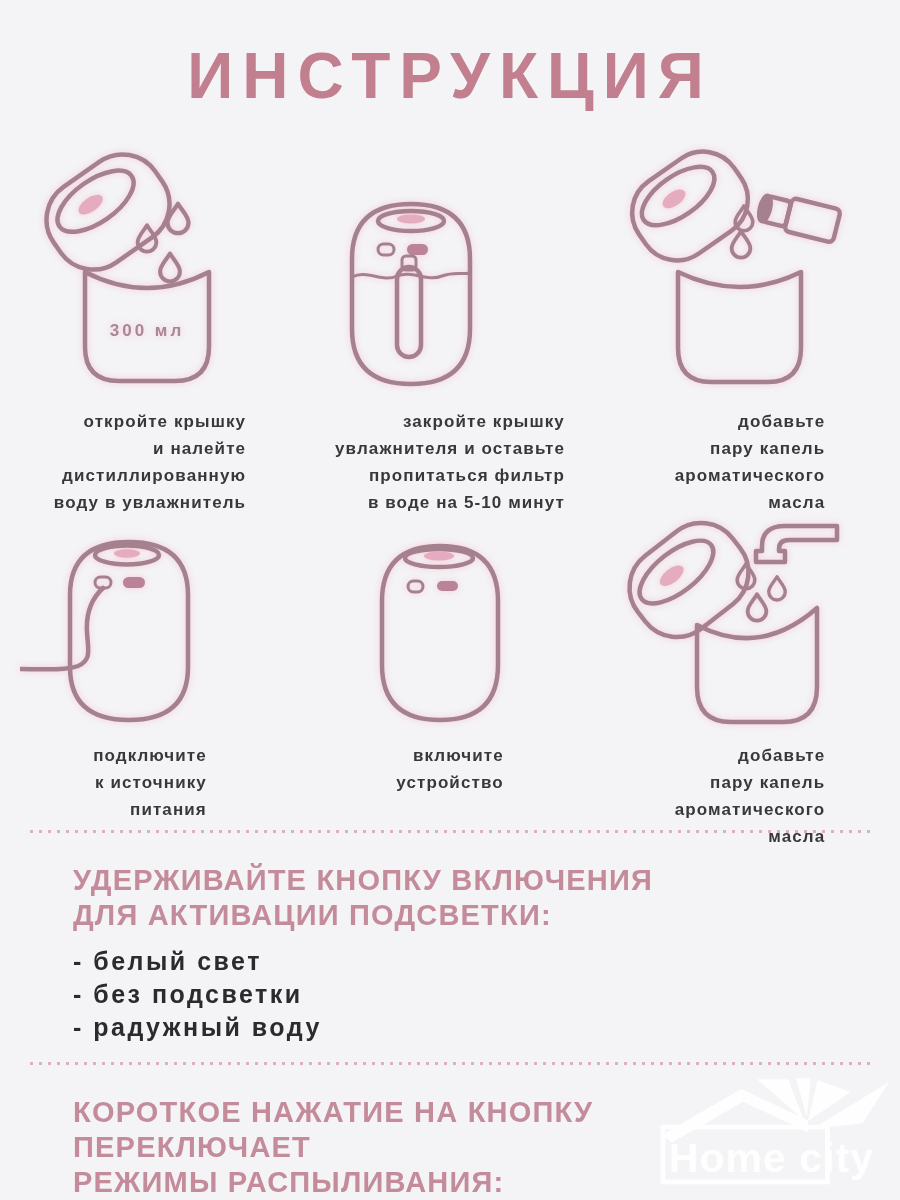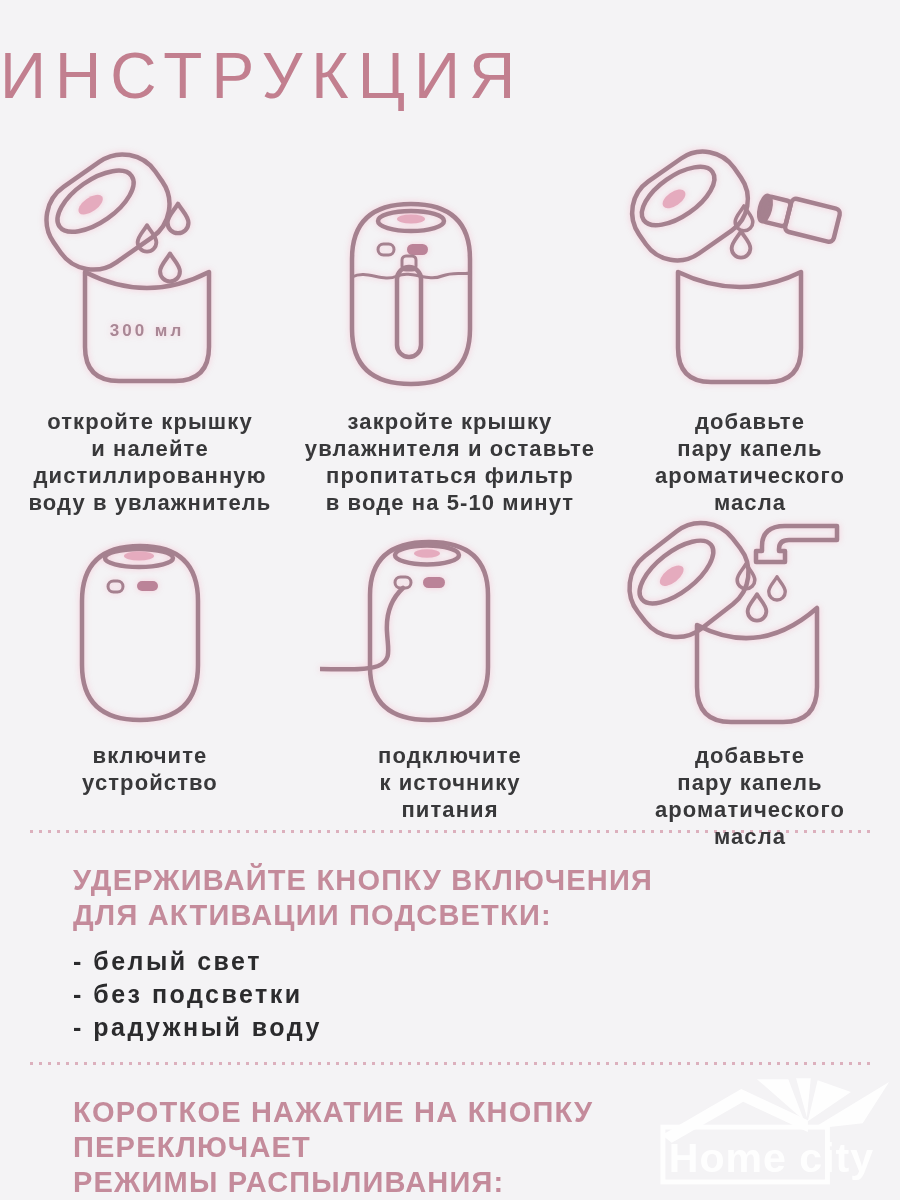--- a/index.html
+++ b/index.html
@@ -6,46 +6,46 @@
   .page{
     position:relative;
     width:900px;height:1200px;
     margin:0 auto;
     background:#f4f3f5;
     font-family:"Liberation Sans", sans-serif;
     overflow:hidden;
   }
   h1.title{
     margin:40px 0 0 0;
-    text-align:left;
+    text-align:center;
     font-size:64px;
-    font-weight:normal;
+    font-weight:bold;
     letter-spacing:9px;
     color:#c27f8f;
     line-height:1.15;
   }
   .steps-grid{
     display:grid;
     grid-template-columns:300px 300px 300px;
     width:747px;
   }
   .steps-grid.row1{margin-top:24px;}
   .steps-grid.row2{margin-top:0px;}
   .step{display:flex;flex-direction:column;align-items:center;}
   .fig{
     display:flex;align-items:flex-end;justify-content:center;
     width:100%;
   }
   .row1 .fig{height:256px;}
   .row2 .fig{height:226px;}
   .caption{
     margin-top:14px;
-    text-align:center;
+    text-align:right;
     white-space:pre-line;
-    font-size:22px;
+    font-size:17px;
     line-height:27px;
     font-weight:bold;
     letter-spacing:1.1px;
     color:#38383a;
   }
   .row1 .caption{height:94px;}
   .row2 .caption{height:82px;}
   .divider{
     height:3px;
     margin:0 30px;
@@ -157,46 +157,46 @@
 пару капель
 ароматического
 масла</div>
     </div>
   </div>
 
   <div class="steps-grid row2">
 
     <div class="step">
       <div class="fig">
-        <svg class="ill" viewBox="0 13 260 192" width="260" height="192">
-          <path class="ln" d="M 62,78 Q 62,23 120,23 Q 178,23 178,78 L 178,142 Q 178,197 120,197 Q 62,197 62,142 Z"></path>
-          <ellipse class="ln" cx="119" cy="35" rx="34" ry="9"></ellipse>
-          <ellipse class="pf" cx="119" cy="33" rx="15" ry="4.5"></ellipse>
-          <rect class="ln2" x="88" y="58" width="15" height="11" rx="5.5"></rect>
-          <rect class="pd" x="117" y="58" width="21" height="10" rx="5"></rect>
-        </svg>
-      </div>
-      <div class="caption">включите
-устройство</div>
-    </div>
-
-    <div class="step">
-      <div class="fig">
         <svg class="ill" viewBox="0 12 260 196" width="260" height="196">
           <path class="ln" d="M 83,68 C 70,80 66,96 67,112 C 68,130 72,140 58,146 C 44,151 18,149 -2,149" stroke-width="5"></path>
           <path class="ln" d="M 50,75 Q 50,22 109,22 Q 168,22 168,75 L 168,147 Q 168,200 109,200 Q 50,200 50,147 Z"></path>
           <ellipse class="ln" cx="107" cy="35" rx="32" ry="9.5"></ellipse>
           <ellipse class="pf" cx="107" cy="33.5" rx="13" ry="4.2"></ellipse>
           <rect class="ln2" x="75" y="57" width="16" height="11" rx="5.5"></rect>
           <rect class="pd" x="103" y="57" width="22" height="11" rx="5.5"></rect>
         </svg>
       </div>
       <div class="caption">подключите
 к источнику
 питания</div>
+    </div>
+
+    <div class="step">
+      <div class="fig">
+        <svg class="ill" viewBox="0 13 260 192" width="260" height="192">
+          <path class="ln" d="M 62,78 Q 62,23 120,23 Q 178,23 178,78 L 178,142 Q 178,197 120,197 Q 62,197 62,142 Z"></path>
+          <ellipse class="ln" cx="119" cy="35" rx="34" ry="9"></ellipse>
+          <ellipse class="pf" cx="119" cy="33" rx="15" ry="4.5"></ellipse>
+          <rect class="ln2" x="88" y="58" width="15" height="11" rx="5.5"></rect>
+          <rect class="pd" x="117" y="58" width="21" height="10" rx="5"></rect>
+        </svg>
+      </div>
+      <div class="caption">включите
+устройство</div>
     </div>
 
     <div class="step">
       <div class="fig">
         <svg class="ill" viewBox="0 2 270 216" width="270" height="216">
           <g transform="translate(74,70) rotate(-38)">
             <rect class="ln" x="-60" y="-46" width="120" height="92" rx="40"></rect>
             <ellipse class="ln" cx="-5" cy="-14" rx="44" ry="20"></ellipse>
             <ellipse class="pf" cx="-11" cy="-14" rx="14" ry="7"></ellipse>
           </g>

